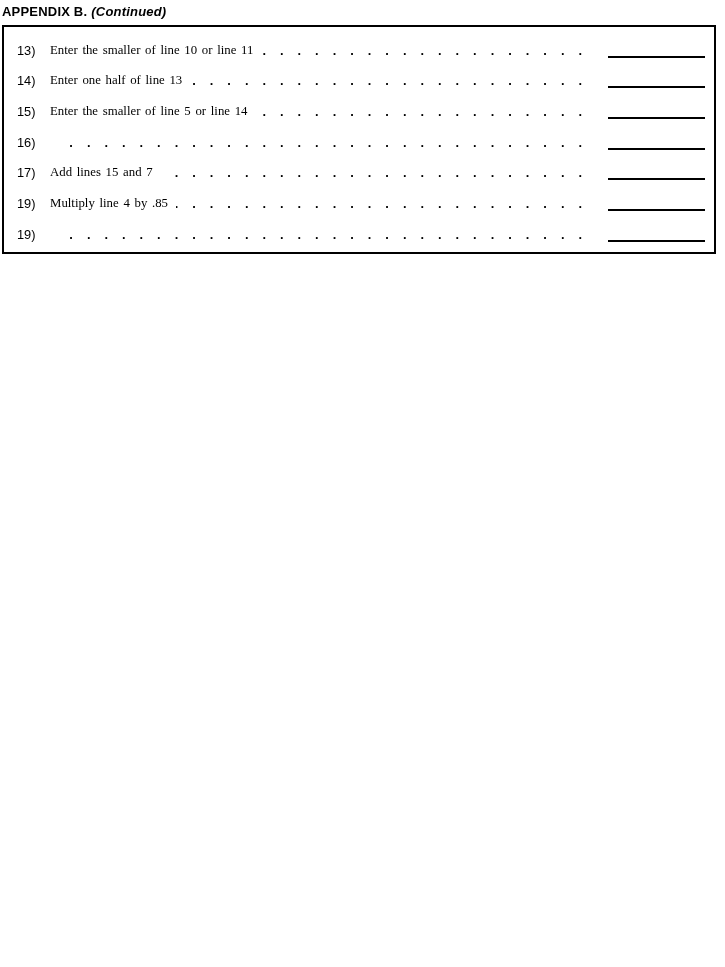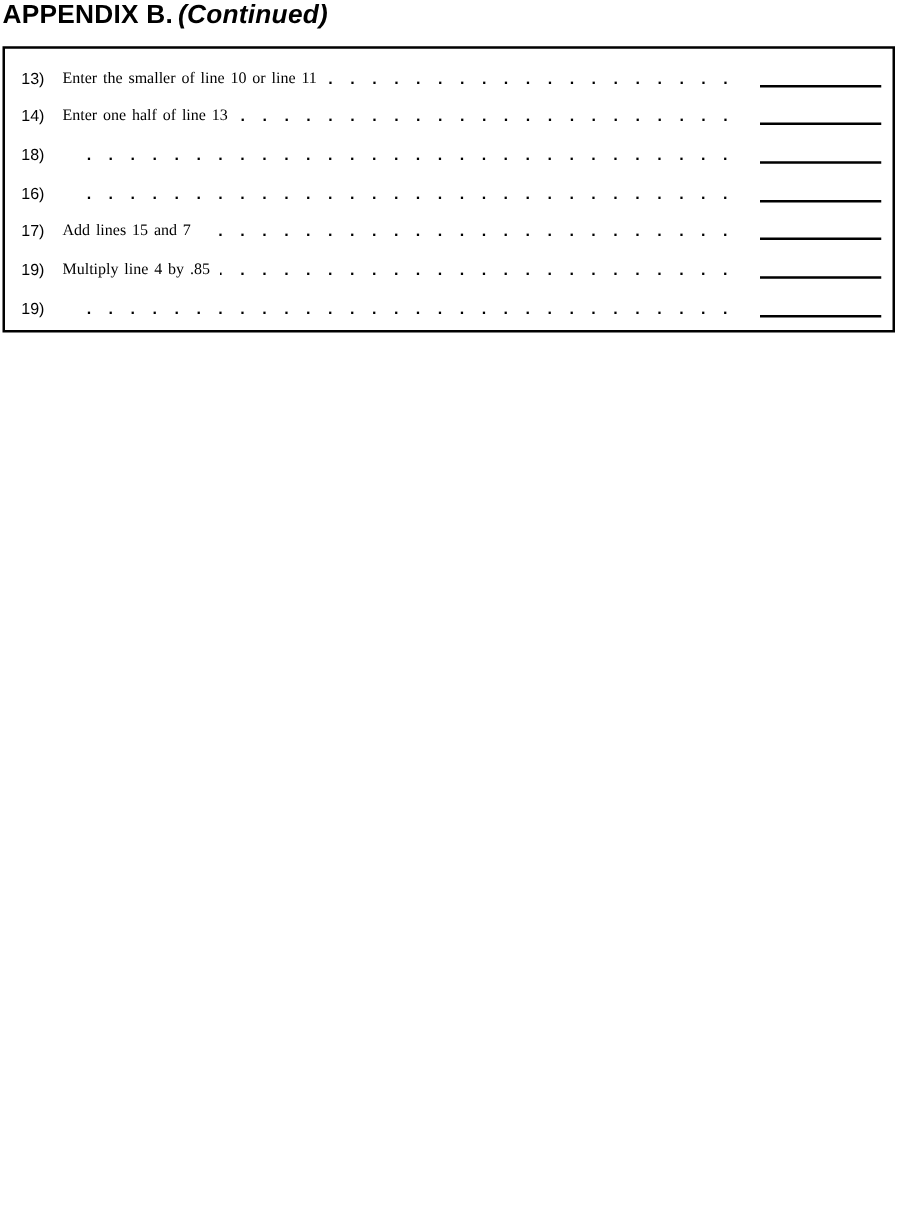--- a/index.html
+++ b/index.html
@@ -11,24 +11,24 @@
     width: 725px;
     height: 967px;
     font-family: "Liberation Sans", sans-serif;
     color: #000000;
     position: relative;
   }
   .page {
     padding: 4px 0 0 2px;
   }
   .title {
-    font-size: 21px;
+    font-size: 13px;
     font-weight: bold;
     line-height: 16px;
-    margin: 0 0 17px 0;
+    margin: 0 0 5px 0;
     letter-spacing: 0.2px;
     white-space: nowrap;
   }
   .title .cont {
     font-style: italic;
     margin-left: 4px;
   }
   .box {
     box-sizing: border-box;
     width: 714px;
@@ -97,21 +97,22 @@
     </div>
 
     <div class="row">
       <span class="num">14)</span>
       <span class="text"><span>Enter one half of line 13</span></span>
       <span class="dots">......................................................................</span>
       <span class="blank"></span>
     </div>
 
     <div class="row">
-      <span class="num">18)</span>
+      <span class="num">15)</span>
+      <span class="text"><span>Enter the smaller of line 5 or line 14</span></span>
       <span class="dots">......................................................................</span>
       <span class="blank"></span>
     </div>
 
     <div class="row">
       <span class="num">16)</span>
       <span class="dots">......................................................................</span>
       <span class="blank"></span>
     </div>
 

